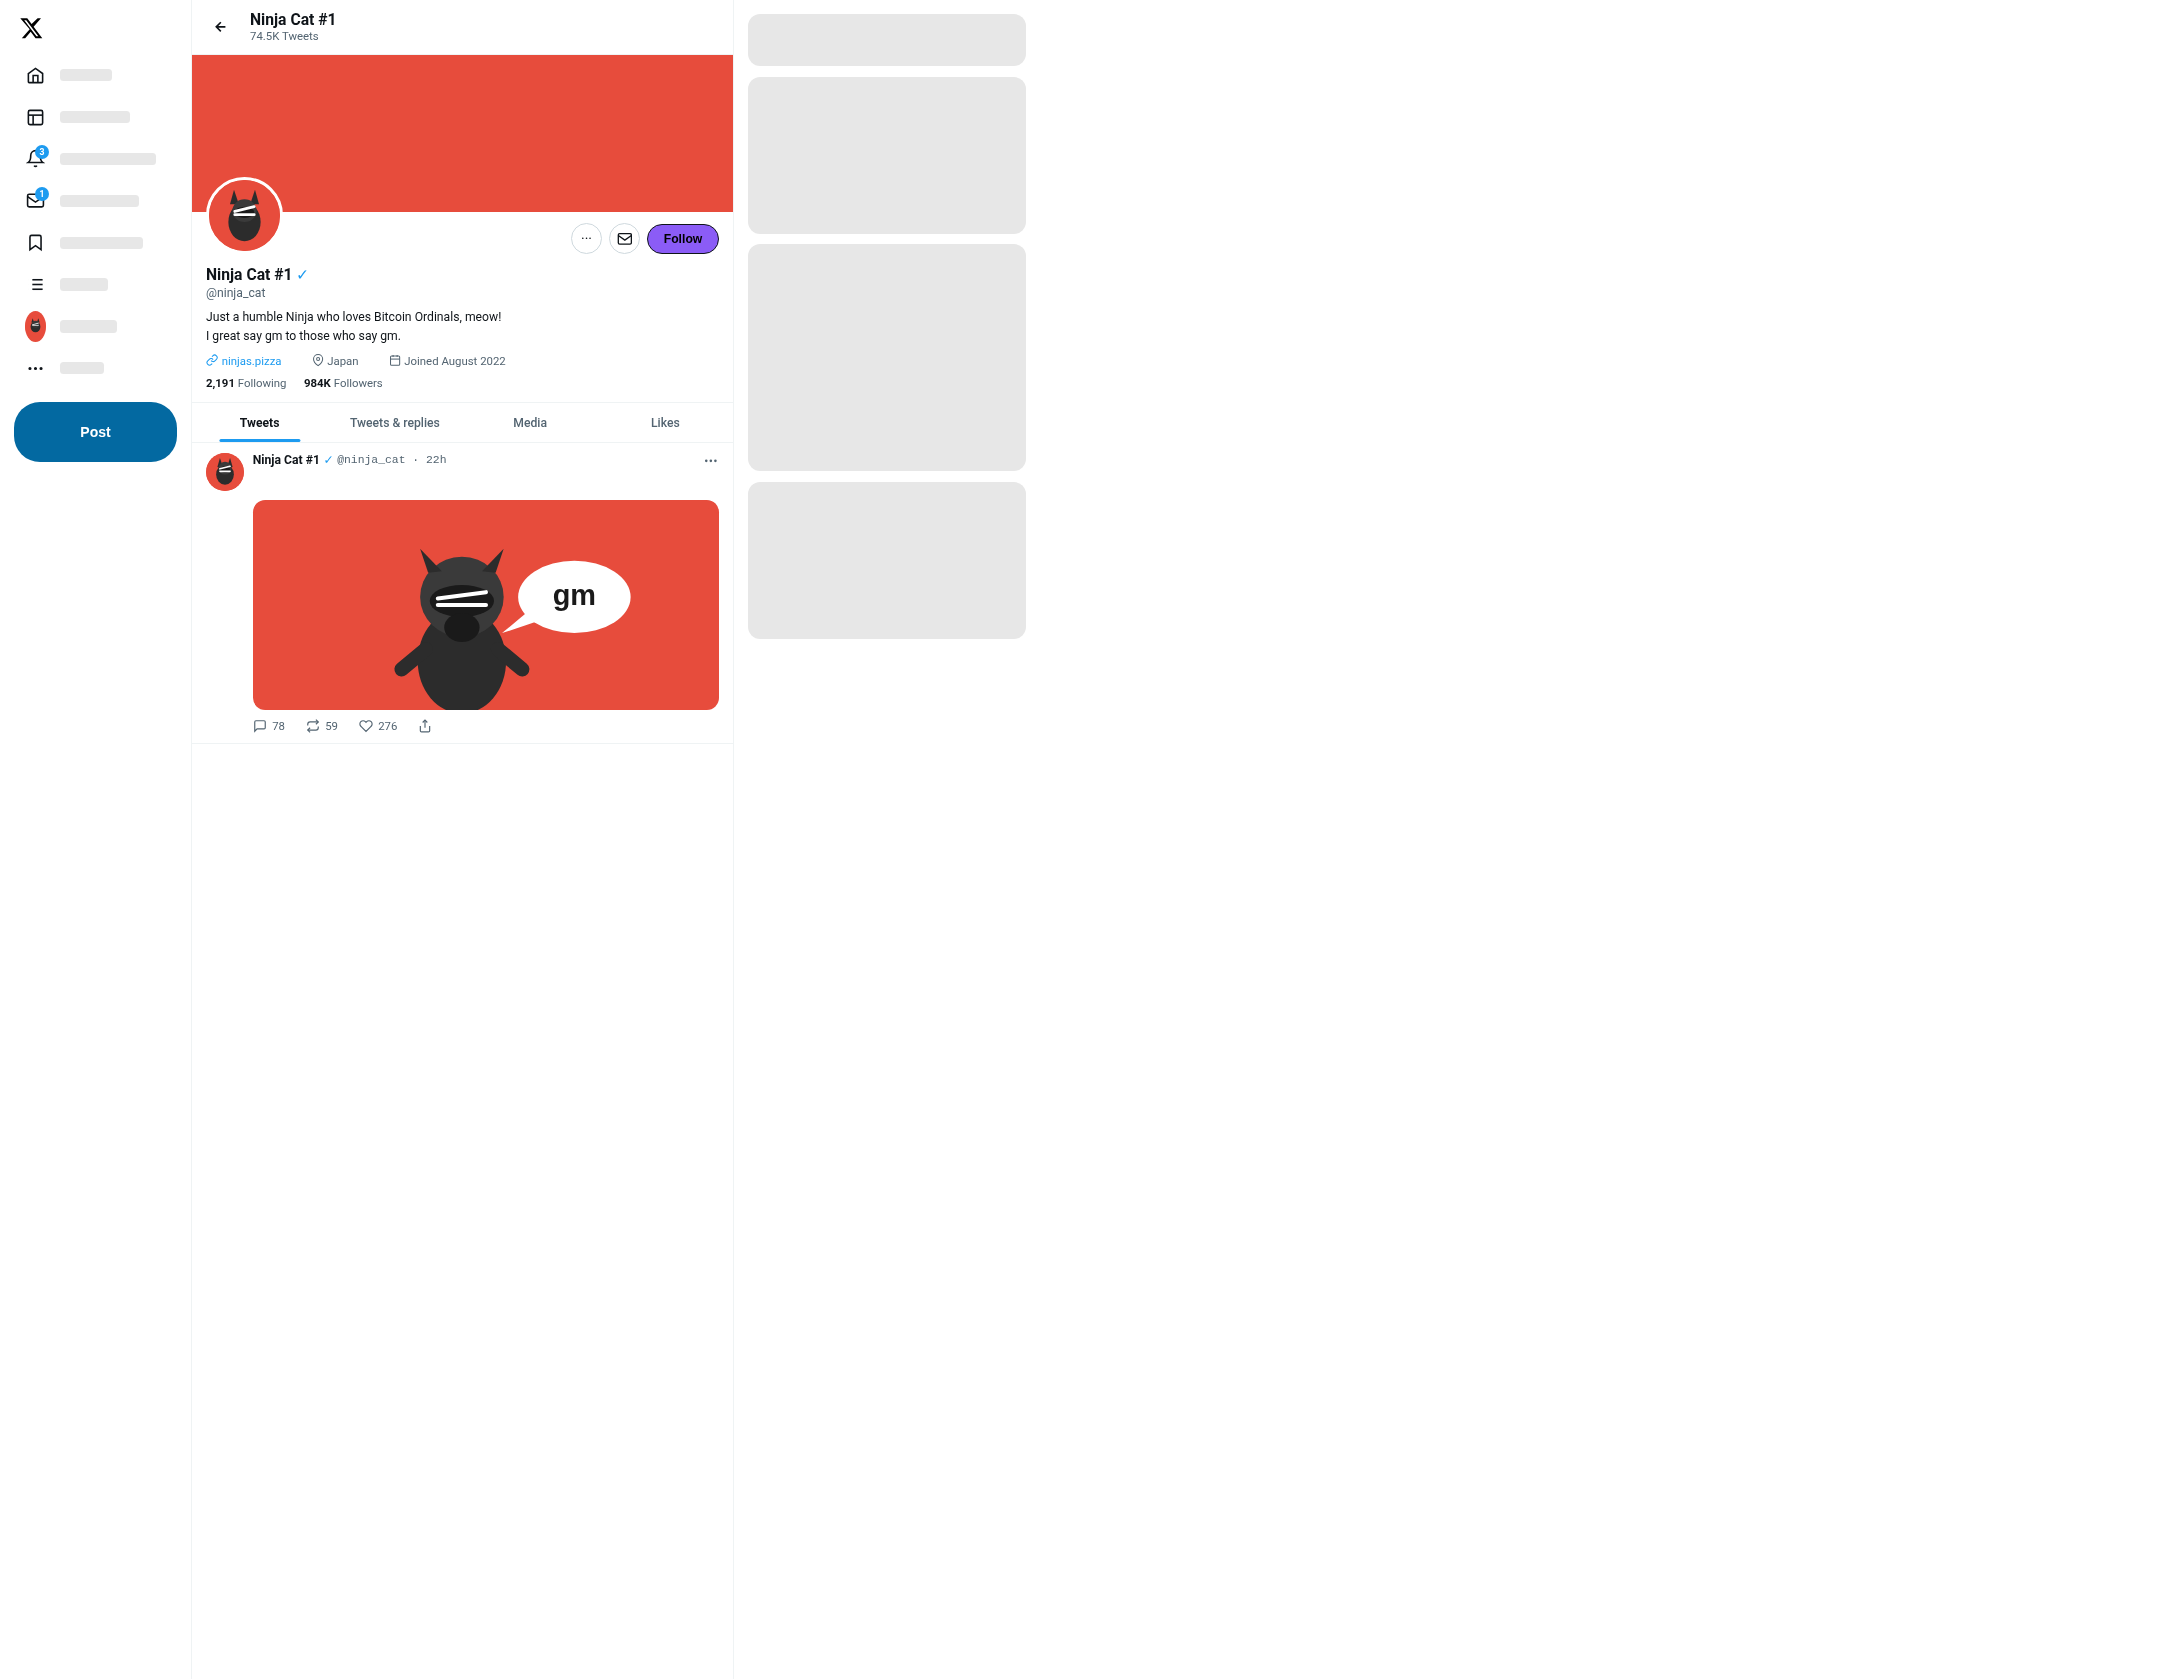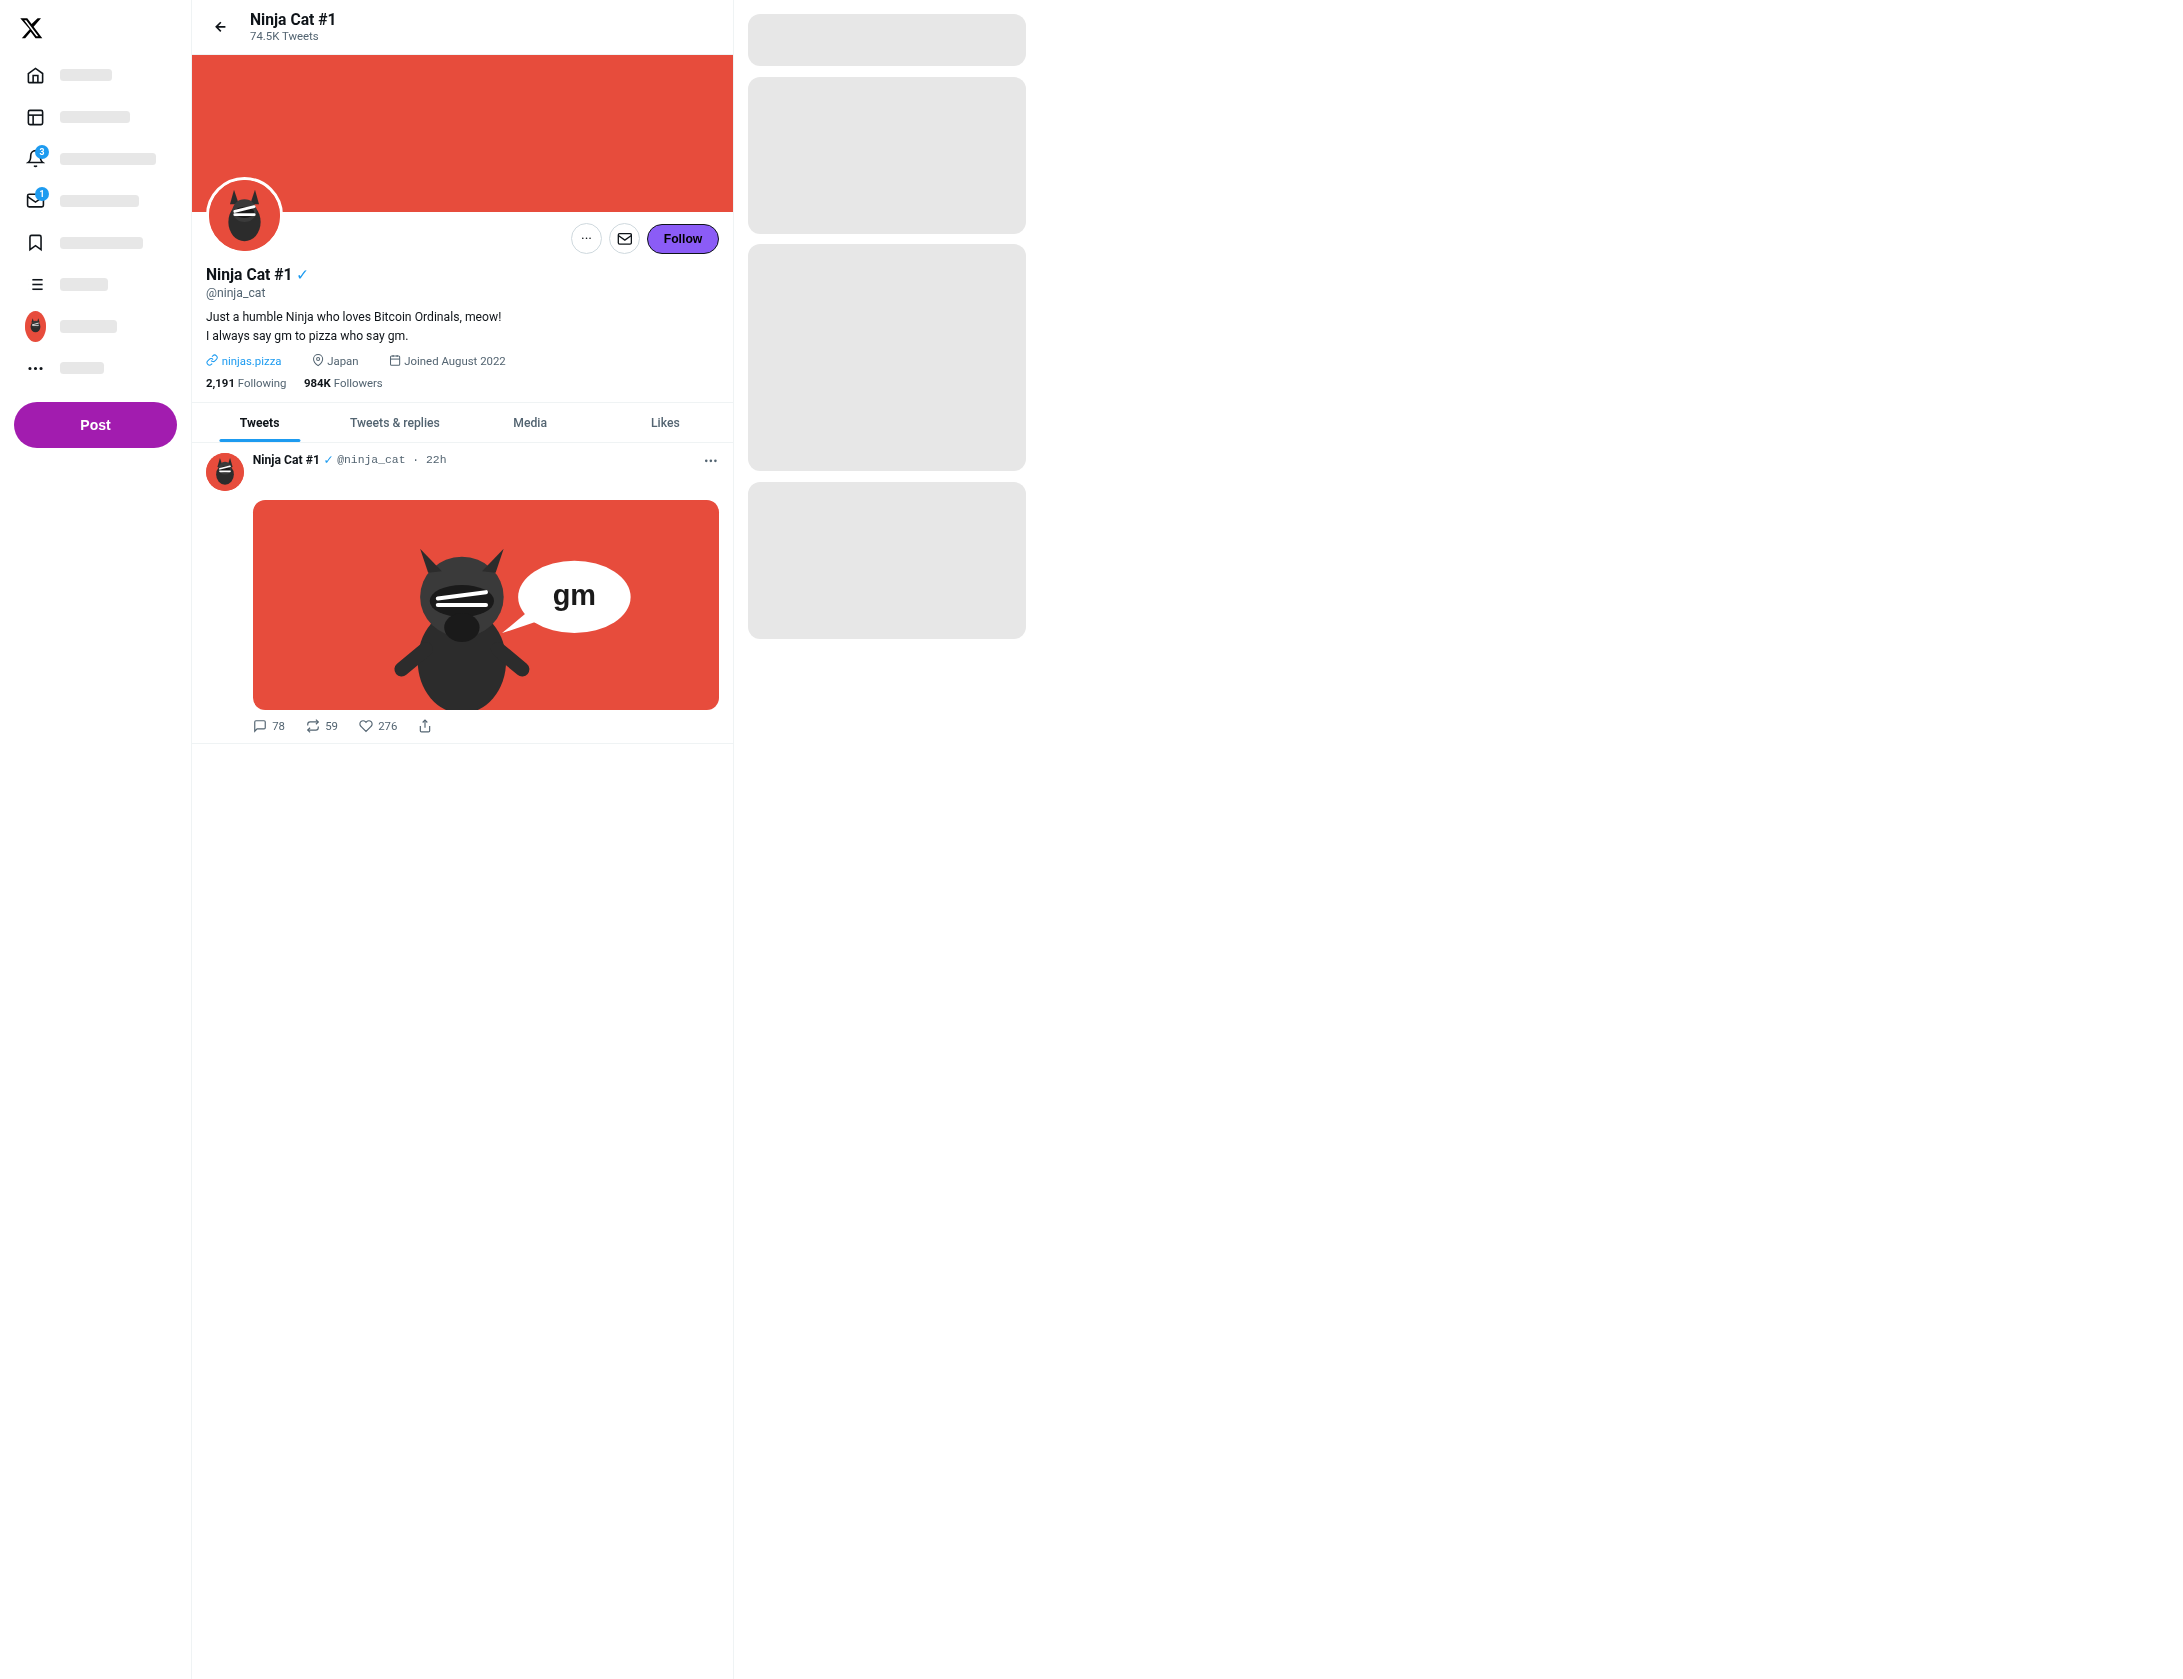--- a/index.html
+++ b/index.html
@@ -62,25 +62,25 @@
       font-size: 8.7px;
       font-weight: bold;
       border-radius: 50%;
       width: 14px;
       height: 14px;
       display: flex;
       align-items: center;
       justify-content: center;
     }
     .post-button {
-      background: #a21caf;
+      background: #0369a1;
       color: white;
       border: none;
       border-radius: 26px;
-      padding: 15px 21px;
+      padding: 22px 21px;
       font-size: 14px;
       font-weight: bold;
       cursor: pointer;
       margin-top: 10.5px;
       width: 100%;
     }
     .avatar-item {
       width: 31px;
       height: 31px;
       border-radius: 50%;
@@ -504,21 +504,21 @@
       </div>
     </div>
 
     <div class="profile-name-row">
       <span class="profile-name">Ninja Cat #1</span>
       <span class="verified-badge">✓</span>
     </div>
     <div class="profile-handle">@ninja_cat</div>
     <div class="profile-bio">
       <div>Just a humble Ninja who loves Bitcoin Ordinals, meow!</div>
-      <div>I always say gm to pizza who say gm.</div>
+      <div>I great say gm to those who say gm.</div>
     </div>
     <div class="profile-meta">
       <div class="profile-meta-item">
         <svg width="12.2" height="12.2" viewBox="0 0 24 24" fill="none" stroke="#1d9bf0" stroke-width="2">
           <path d="M10 13a5 5 0 007.54.54l3-3a5 5 0 00-7.07-7.07l-1.72 1.71"></path>
           <path d="M14 11a5 5 0 00-7.54-.54l-3 3a5 5 0 007.07 7.07l1.71-1.71"></path>
         </svg>
         <a href="#">ninjas.pizza</a>
       </div>
       <div class="profile-meta-item">

